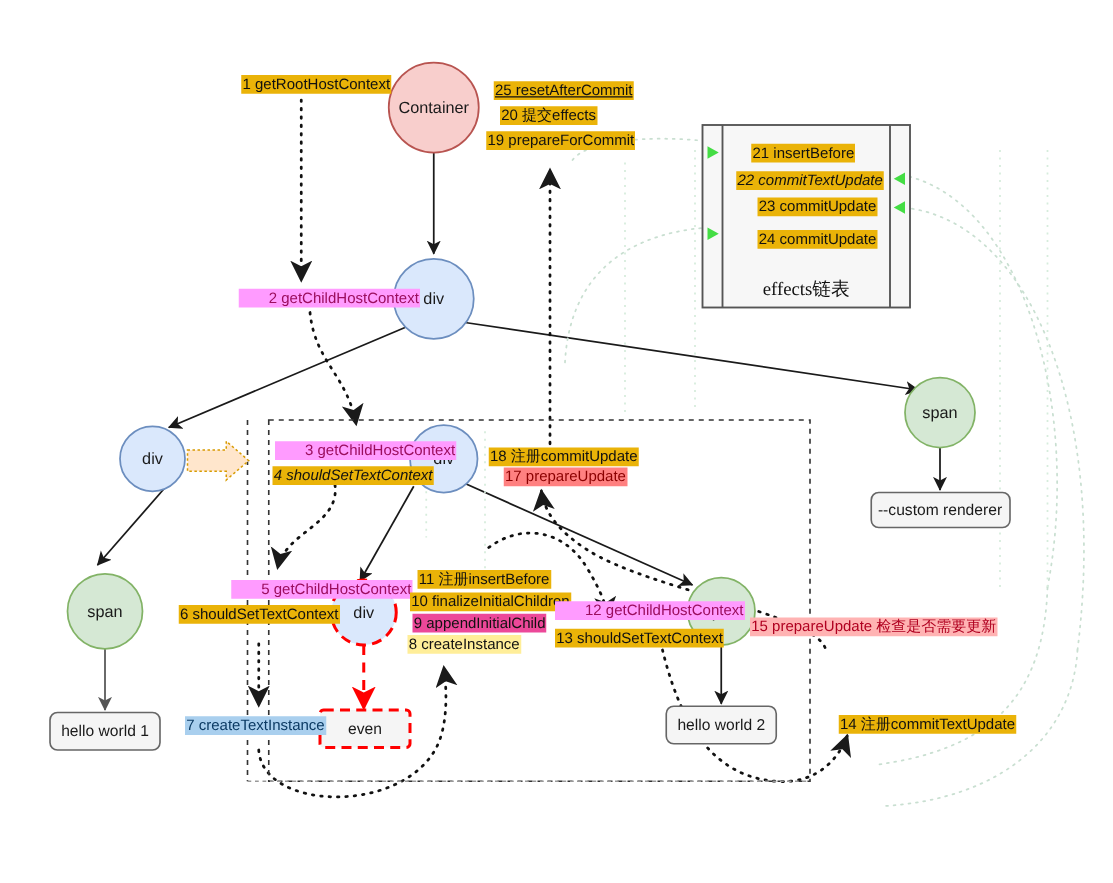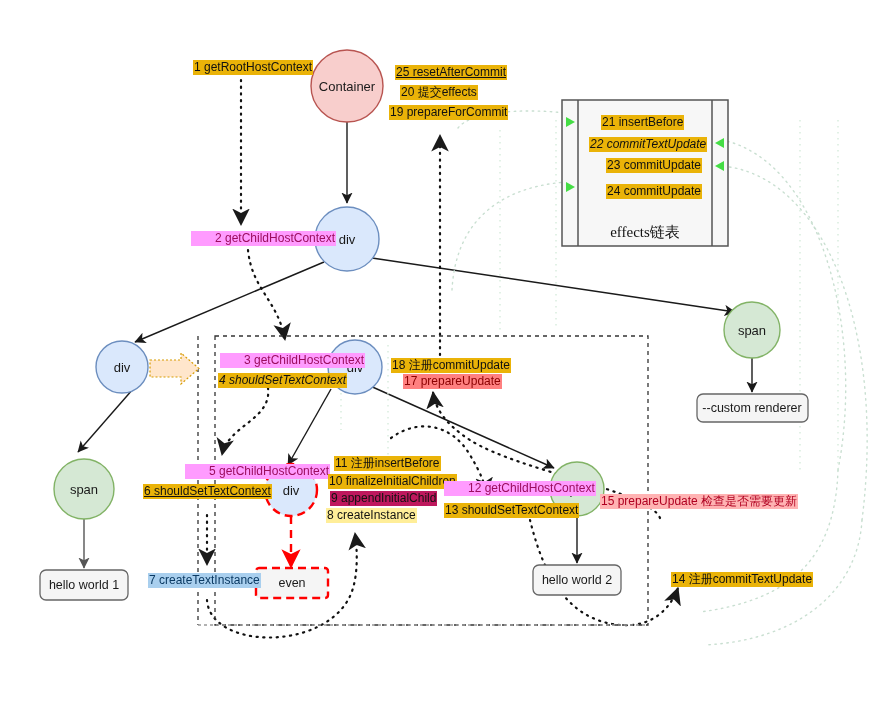--- a/index.html
+++ b/index.html
@@ -6,21 +6,21 @@
   body{width:890px;height:706px;overflow:hidden;font-family:"Liberation Sans",sans-serif;}
   #stage{position:relative;width:890px;height:706px;background:#fff;}
   svg.layer{position:absolute;left:0;top:0;width:890px;height:706px;}
   .node-text{font-family:"Liberation Sans",sans-serif;font-size:13px;fill:#1a1a1a;text-anchor:middle;dominant-baseline:central;}
   .box-text{font-family:"Liberation Sans",sans-serif;font-size:12.5px;fill:#1a1a1a;text-anchor:middle;dominant-baseline:central;}
   .effects-title{font-family:"Liberation Serif",serif;font-size:15px;fill:#111;text-anchor:middle;dominant-baseline:central;font-style:normal;}
   .lbl{position:absolute;white-space:nowrap;font-family:"Liberation Sans",sans-serif;font-size:12px;line-height:15px;padding:0 1px;}
   .lbl-green{background:#eab308;color:#111;}
   .lbl-magenta{background:#ff9bff;color:#9c0e5e;padding-left:24px;}
   .lbl-red{background:#ff8080;color:#8b0000;}
-  .lbl-purple{background:#be185d;color:#111;}
+  .lbl-purple{background:#ec4899;color:#111;}
   .lbl-yellow{background:#ffee99;color:#111;}
   .lbl-blue{background:#a9cfee;color:#0b3a63;}
   .lbl-pinkred{background:#ffb3b3;color:#b00020;}
 </style>
 </head>
 <body>
 
 <div id="stage">
 
   <svg class="layer" viewBox="0 0 890 706">
@@ -170,21 +170,21 @@
   <div class="lbl lbl-green" style="left:193px;top:60px;">1 getRootHostContext</div>
   <div class="lbl lbl-green" style="left:395px;top:65px;text-decoration:underline;">25 resetAfterCommit</div>
   <div class="lbl lbl-green" style="left:400px;top:85px;">20 提交effects</div>
   <div class="lbl lbl-green" style="left:389px;top:105px;">19 prepareForCommit</div>
   <div class="lbl lbl-magenta" style="left:191px;top:231px;">2 getChildHostContext</div>
   <div class="lbl lbl-magenta" style="left:220px;top:353px;">3 getChildHostContext</div>
   <div class="lbl lbl-green" style="left:218px;top:373px;font-style:italic;">4 shouldSetTextContext</div>
   <div class="lbl lbl-green" style="left:391px;top:358px;">18 注册commitUpdate</div>
   <div class="lbl lbl-red" style="left:403px;top:374px;">17 prepareUpdate</div>
   <div class="lbl lbl-magenta" style="left:145px;top:464px;margin-left:40px;">5 getChildHostContext</div>
-  <div class="lbl lbl-green" style="left:143px;top:484px;text-decoration:underline;">6 shouldSetTextContext</div>
+  <div class="lbl lbl-green" style="left:143px;top:484px;">6 shouldSetTextContext</div>
   <div class="lbl lbl-blue" style="left:148px;top:573px;">7 createTextInstance</div>
   <div class="lbl lbl-green" style="left:334px;top:456px;">11 注册insertBefore</div>
   <div class="lbl lbl-green" style="left:328px;top:474px;">10 finalizeInitialChildren</div>
   <div class="lbl lbl-purple" style="left:330px;top:491px;">9 appendInitialChild</div>
   <div class="lbl lbl-yellow" style="left:326px;top:508px;">8 createInstance</div>
   <div class="lbl lbl-magenta" style="left:444px;top:481px;text-align:right;">12 getChildHostContext</div>
   <div class="lbl lbl-green" style="left:444px;top:503px;">13 shouldSetTextContext</div>
   <div class="lbl lbl-pinkred" style="left:600px;top:494px;">15 prepareUpdate 检查是否需要更新</div>
   <div class="lbl lbl-green" style="left:627px;top:572px;margin-left:44px;">14 注册commitTextUpdate</div>
 

